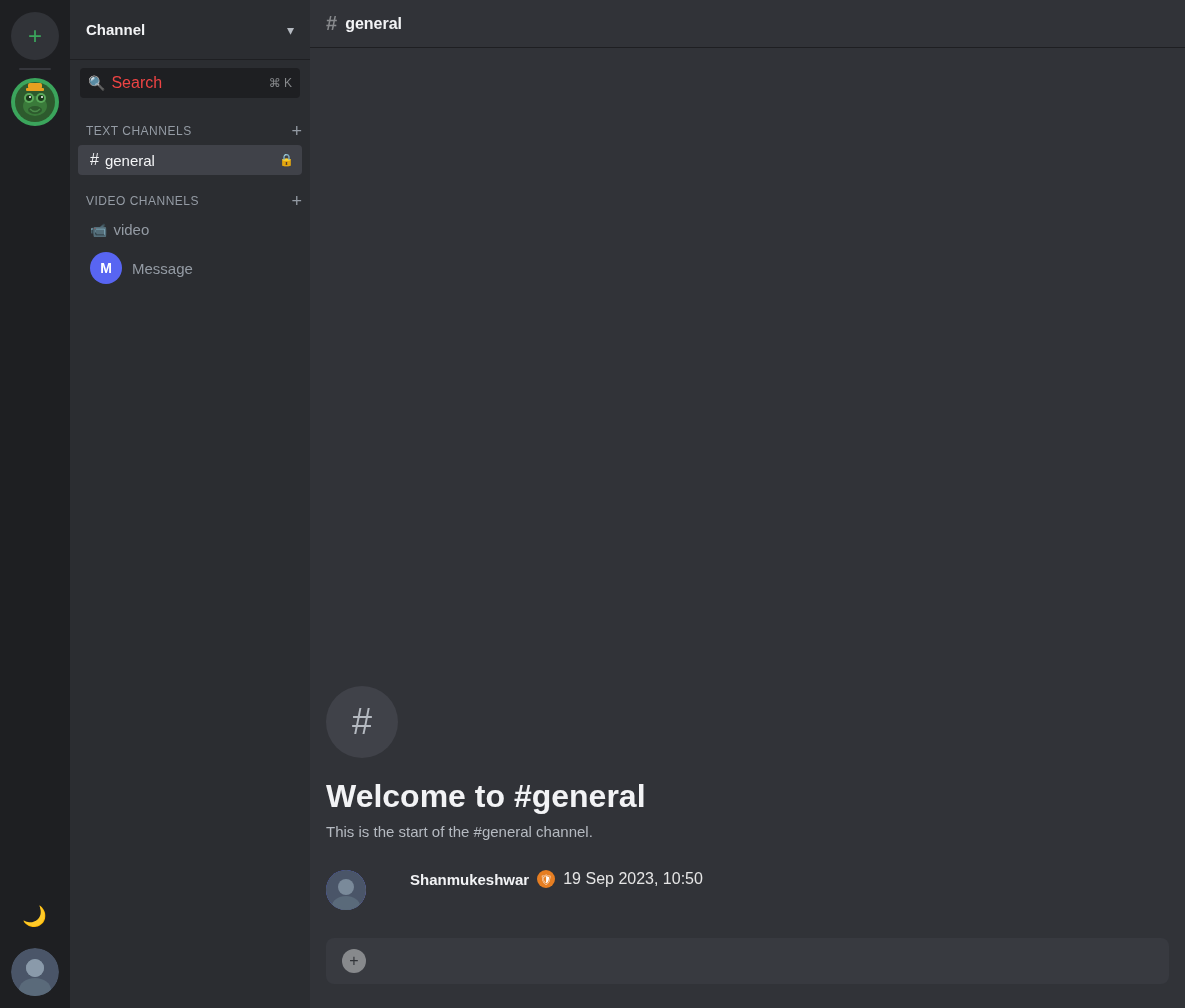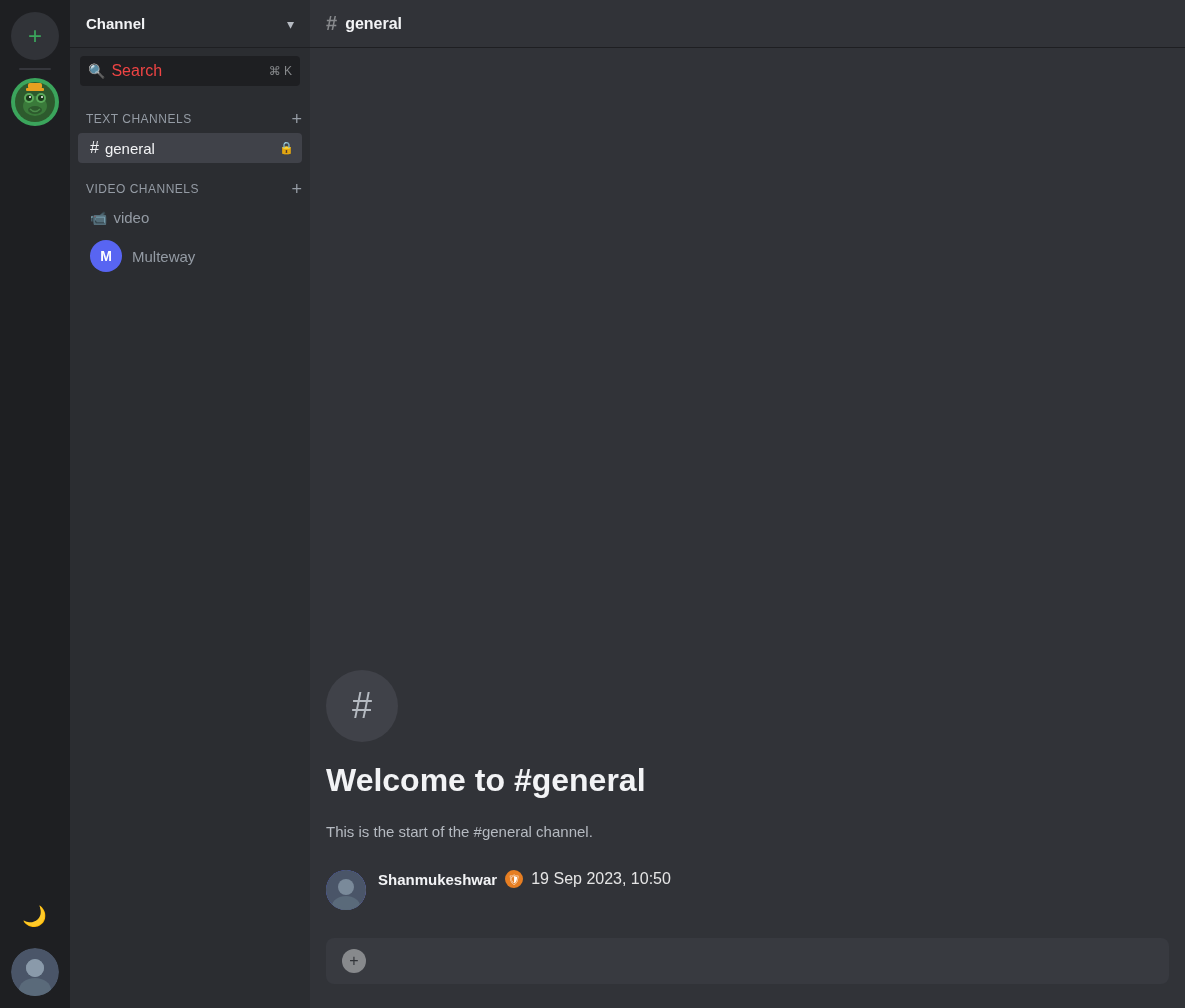--- a/index.html
+++ b/index.html
@@ -86,21 +86,21 @@
 
     
     .sidebar {
       width: 240px;
       background: #2b2d31;
       display: flex;
       flex-direction: column;
       flex-shrink: 0;
     }
     .sidebar-header {
-      height: 48px;
+      height: 60px;
       display: flex;
       align-items: center;
       justify-content: space-between;
       padding: 12px 16px;
       border-bottom: 1px solid #1e1f22;
       cursor: pointer;
     }
     .sidebar-header-title {
       font-weight: 600;
       font-size: 15px;
@@ -282,21 +282,21 @@
       align-items: center;
       justify-content: center;
       font-size: 36px;
       color: #b5bac1;
       margin-bottom: 20px;
     }
     .welcome-title {
       font-size: 32px;
       font-weight: 700;
       color: #f2f3f5;
-      margin-bottom: 24px;
+      margin-bottom: 8px;
     }
     .welcome-desc {
       font-size: 15px;
       color: #b5bac1;
     }
 
     .message-group {
       display: flex;
       align-items: flex-start;
       gap: 12px;
@@ -320,20 +320,21 @@
       border-radius: 50%;
     }
     .message-content {
       flex: 1;
     }
     .message-header {
       display: flex;
       align-items: center;
       gap: 8px;
       margin-bottom: 4px;
+      margin-left: 32px;
     }
     .message-author {
       font-size: 15px;
       font-weight: 600;
       color: #f2f3f5;
     }
     .message-badge {
       width: 18px;
       height: 18px;
       border-radius: 50%;
@@ -461,21 +462,21 @@
   <div class="channel-item">
     <span class="channel-icon video-icon">📹</span>
     <span class="channel-name">video</span>
   </div>
 
 
   <div class="member-item">
     <div class="member-avatar">
       <span>M</span>
     </div>
-    <span class="member-name">Multeway</span>
+    <span class="member-name">Message</span>
   </div>
 </div>
 
 <div class="main-content">
 
   <div class="main-header">
     <span class="main-header-hash">#</span>
     <span class="main-header-title">general</span>
   </div>
 

